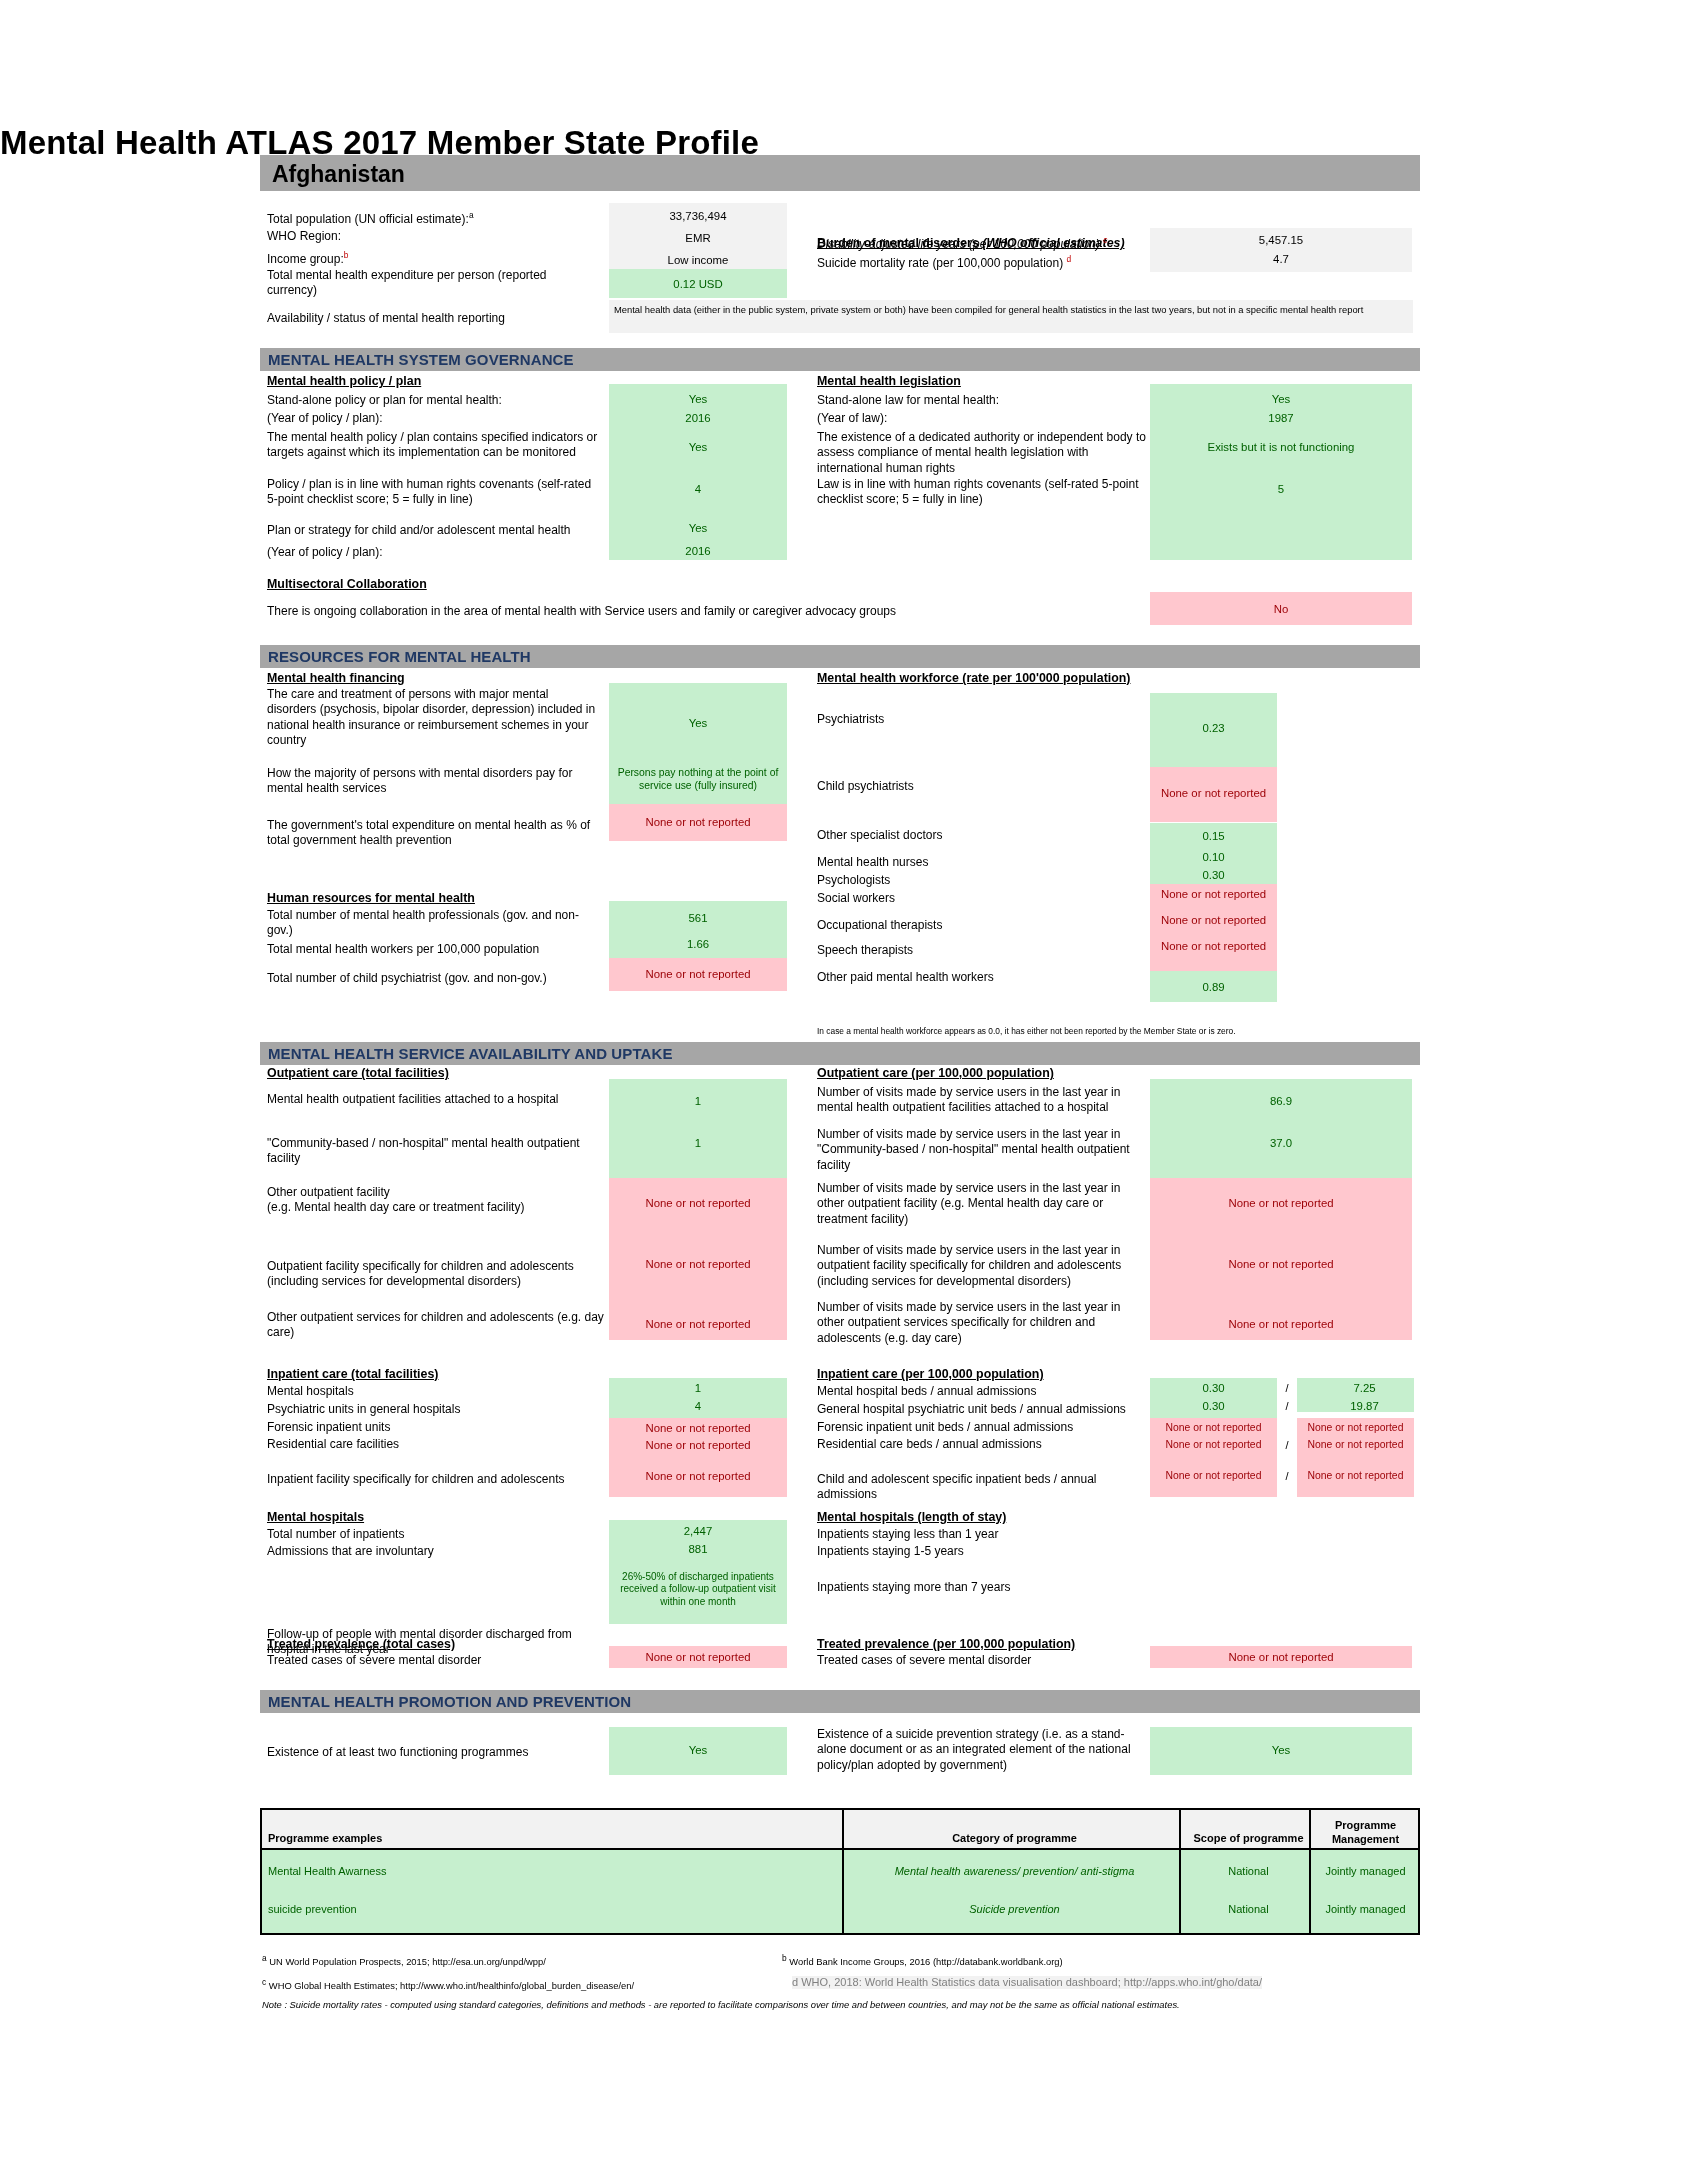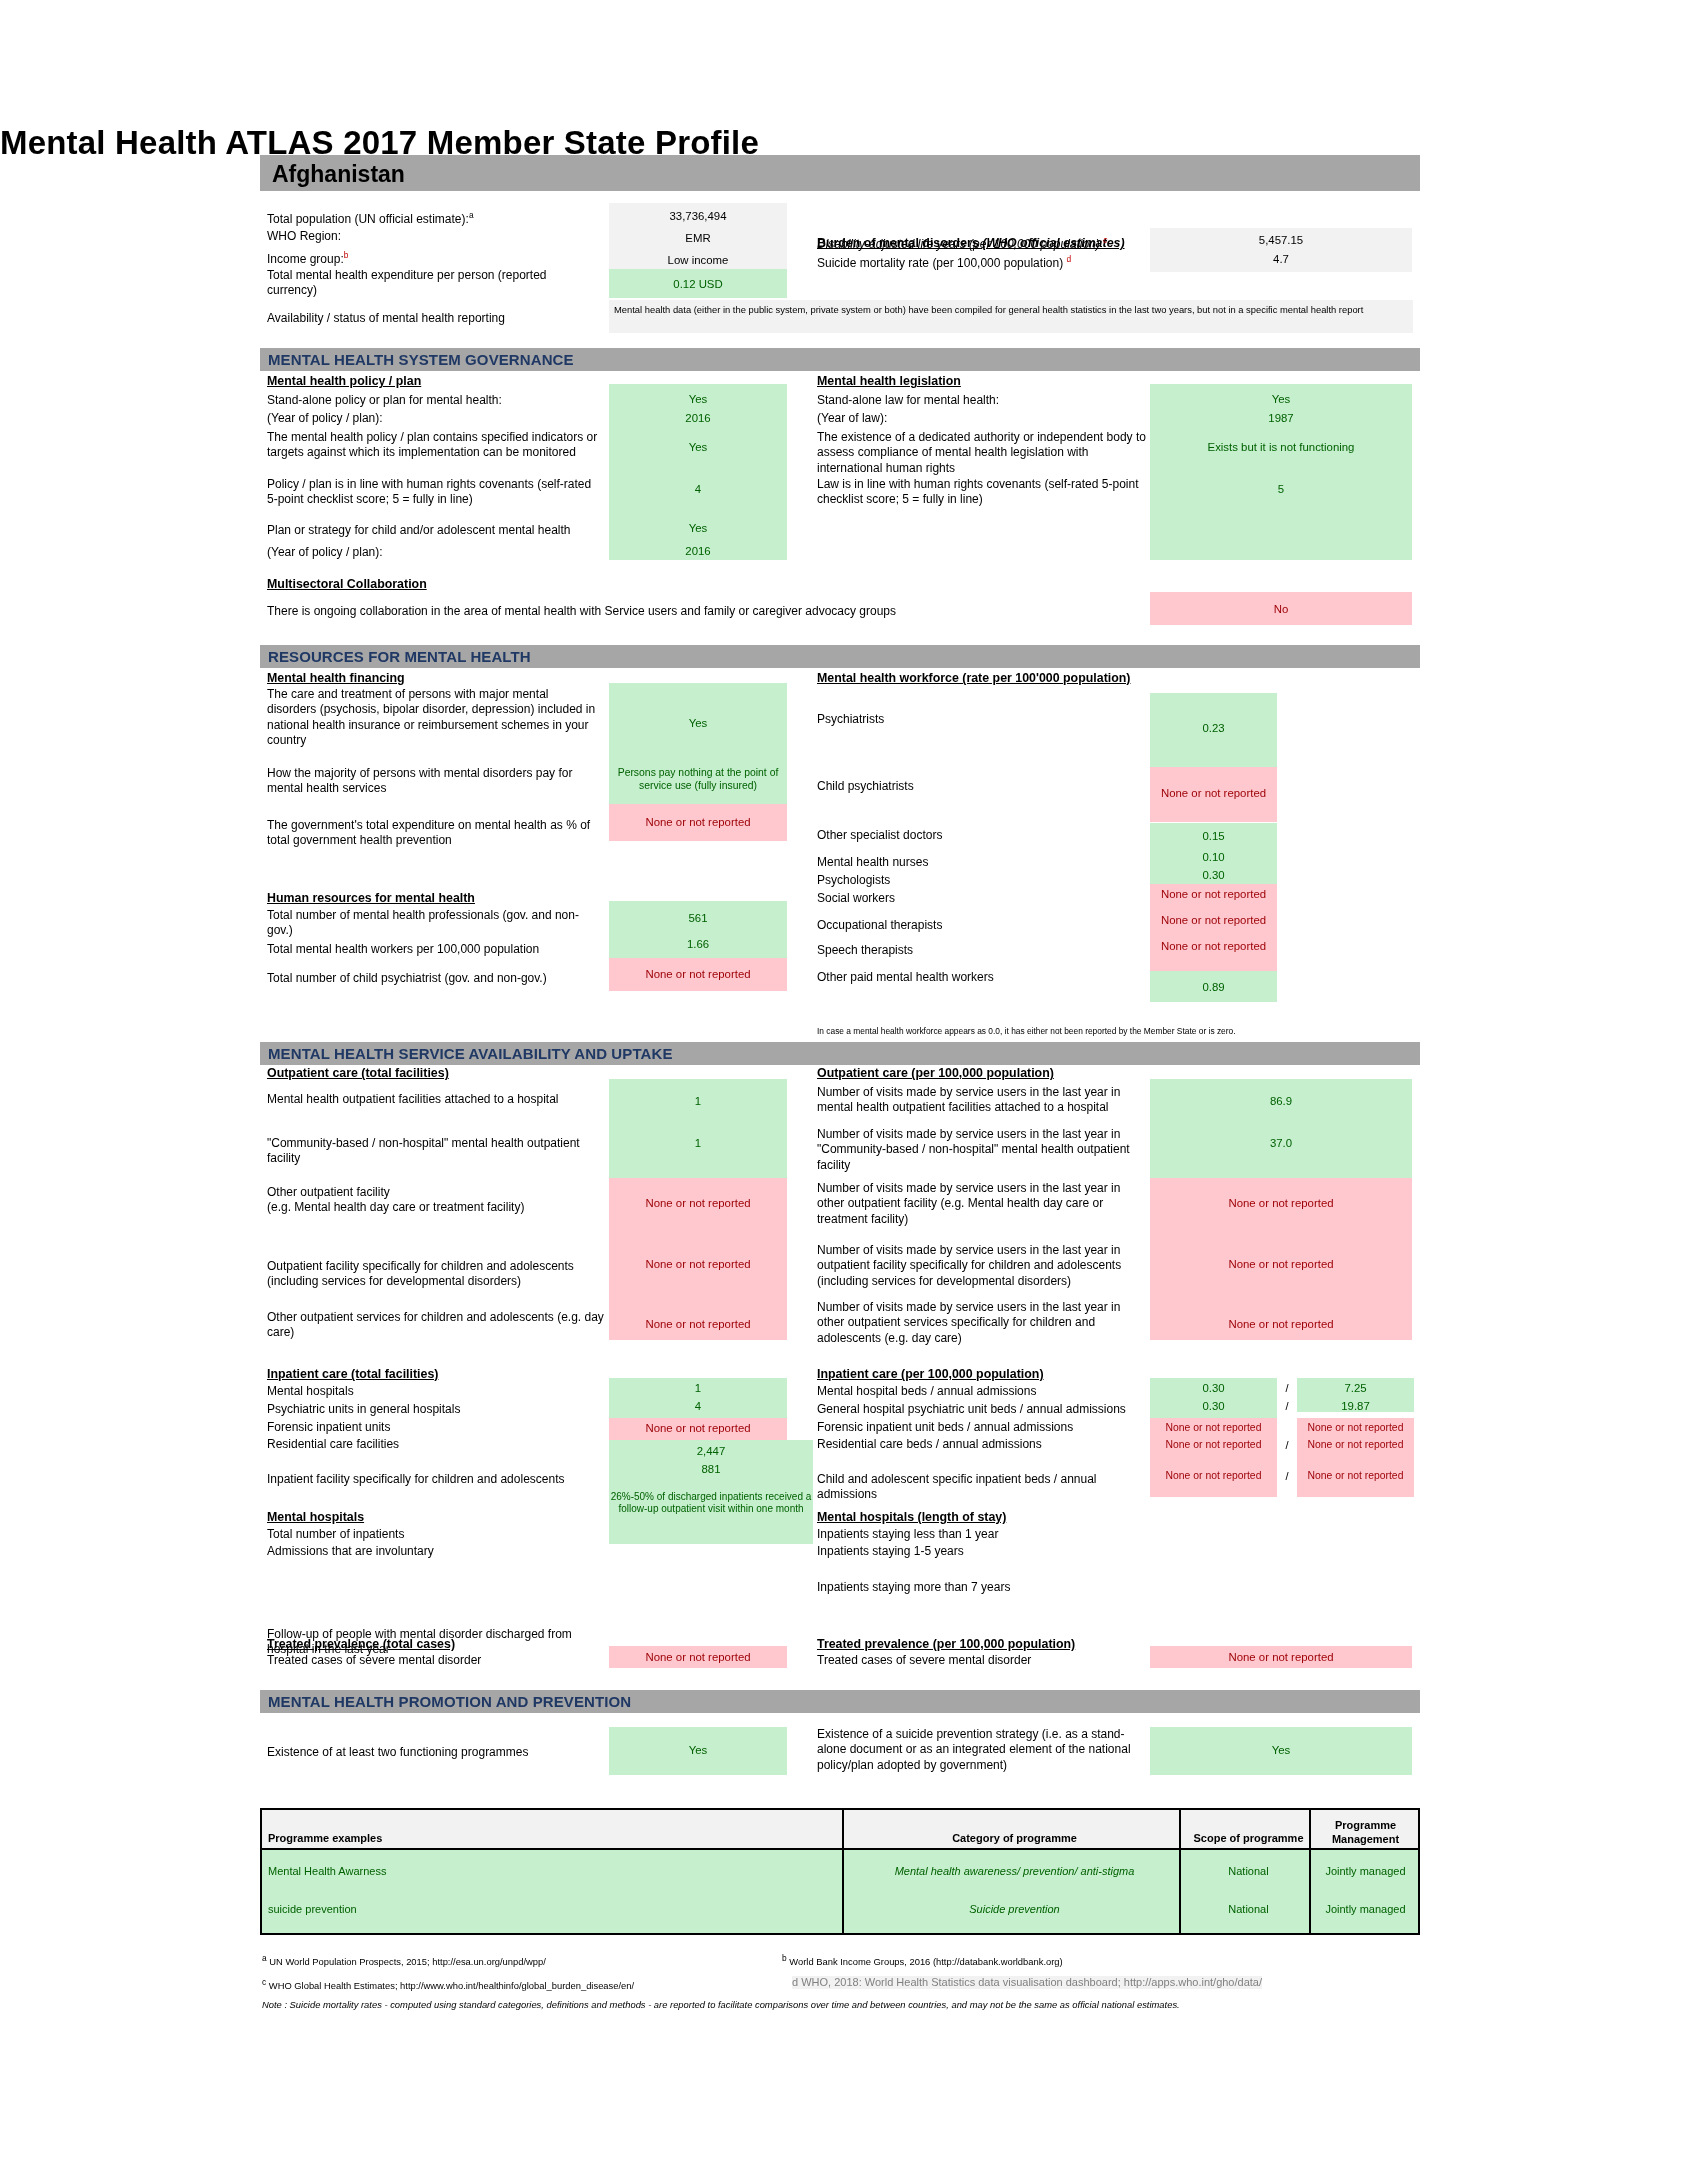--- a/index.html
+++ b/index.html
@@ -289,36 +289,36 @@
     <div class="val red" style="top:3px;font-size:10.4px;">None or not reported</div>
     <div class="val red" style="top:20px;font-size:10.4px;">None or not reported</div>
     <div class="val red" style="top:51px;font-size:10.4px;">None or not reported</div>
   </div>
 
   <div class="val blk" style="left:1277px;top:1381px;width:20px;font-size:11px;">/</div>
   <div class="val blk" style="left:1277px;top:1399px;width:20px;font-size:11px;">/</div>
   <div class="val blk" style="left:1277px;top:1438px;width:20px;font-size:11px;">/</div>
   <div class="val blk" style="left:1277px;top:1469px;width:20px;font-size:11px;">/</div>
 
-  <div class="box g" style="left:1297px;top:1378px;width:117px;height:34px;">
+  <div class="box g" style="left:1297px;top:1378px;width:117px;height:34px;padding-left:9px;">
     <div class="val" style="top:3px;">7.25</div>
     <div class="val" style="top:21px;">19.87</div>
   </div>
   <div class="box r" style="left:1297px;top:1418px;width:117px;height:79px;">
     <div class="val red" style="top:3px;font-size:10.4px;">None or not reported</div>
     <div class="val red" style="top:20px;font-size:10.4px;">None or not reported</div>
     <div class="val red" style="top:51px;font-size:10.4px;">None or not reported</div>
   </div>
 
   <div class="sub" style="left:267px;top:1510px;">Mental hospitals</div>
   <div class="lbl" style="left:267px;top:1527px;">Total number of inpatients</div>
   <div class="lbl" style="left:267px;top:1544px;">Admissions that are involuntary</div>
   <div class="lbl" style="left:267px;top:1627px;width:337px;">Follow-up of people with mental disorder discharged from hospital in the last year</div>
 
-  <div class="box g" style="left:609px;top:1440px;width:204px;height:104px;">
+  <div class="box g" style="left:609px;top:1520px;width:178px;height:104px;">
     <div class="val" style="top:4px;">2,447</div>
     <div class="val" style="top:22px;">881</div>
     <div class="val" style="top:51px;font-size:10px;line-height:12.4px;">26%-50% of discharged inpatients received a follow-up outpatient visit within one month</div>
   </div>
 
   <div class="sub" style="left:817px;top:1510px;">Mental hospitals (length of stay)</div>
   <div class="lbl" style="left:817px;top:1527px;">Inpatients staying less than 1 year</div>
   <div class="lbl" style="left:817px;top:1544px;">Inpatients staying 1-5 years</div>
   <div class="lbl" style="left:817px;top:1580px;">Inpatients staying more than 7 years</div>
 

